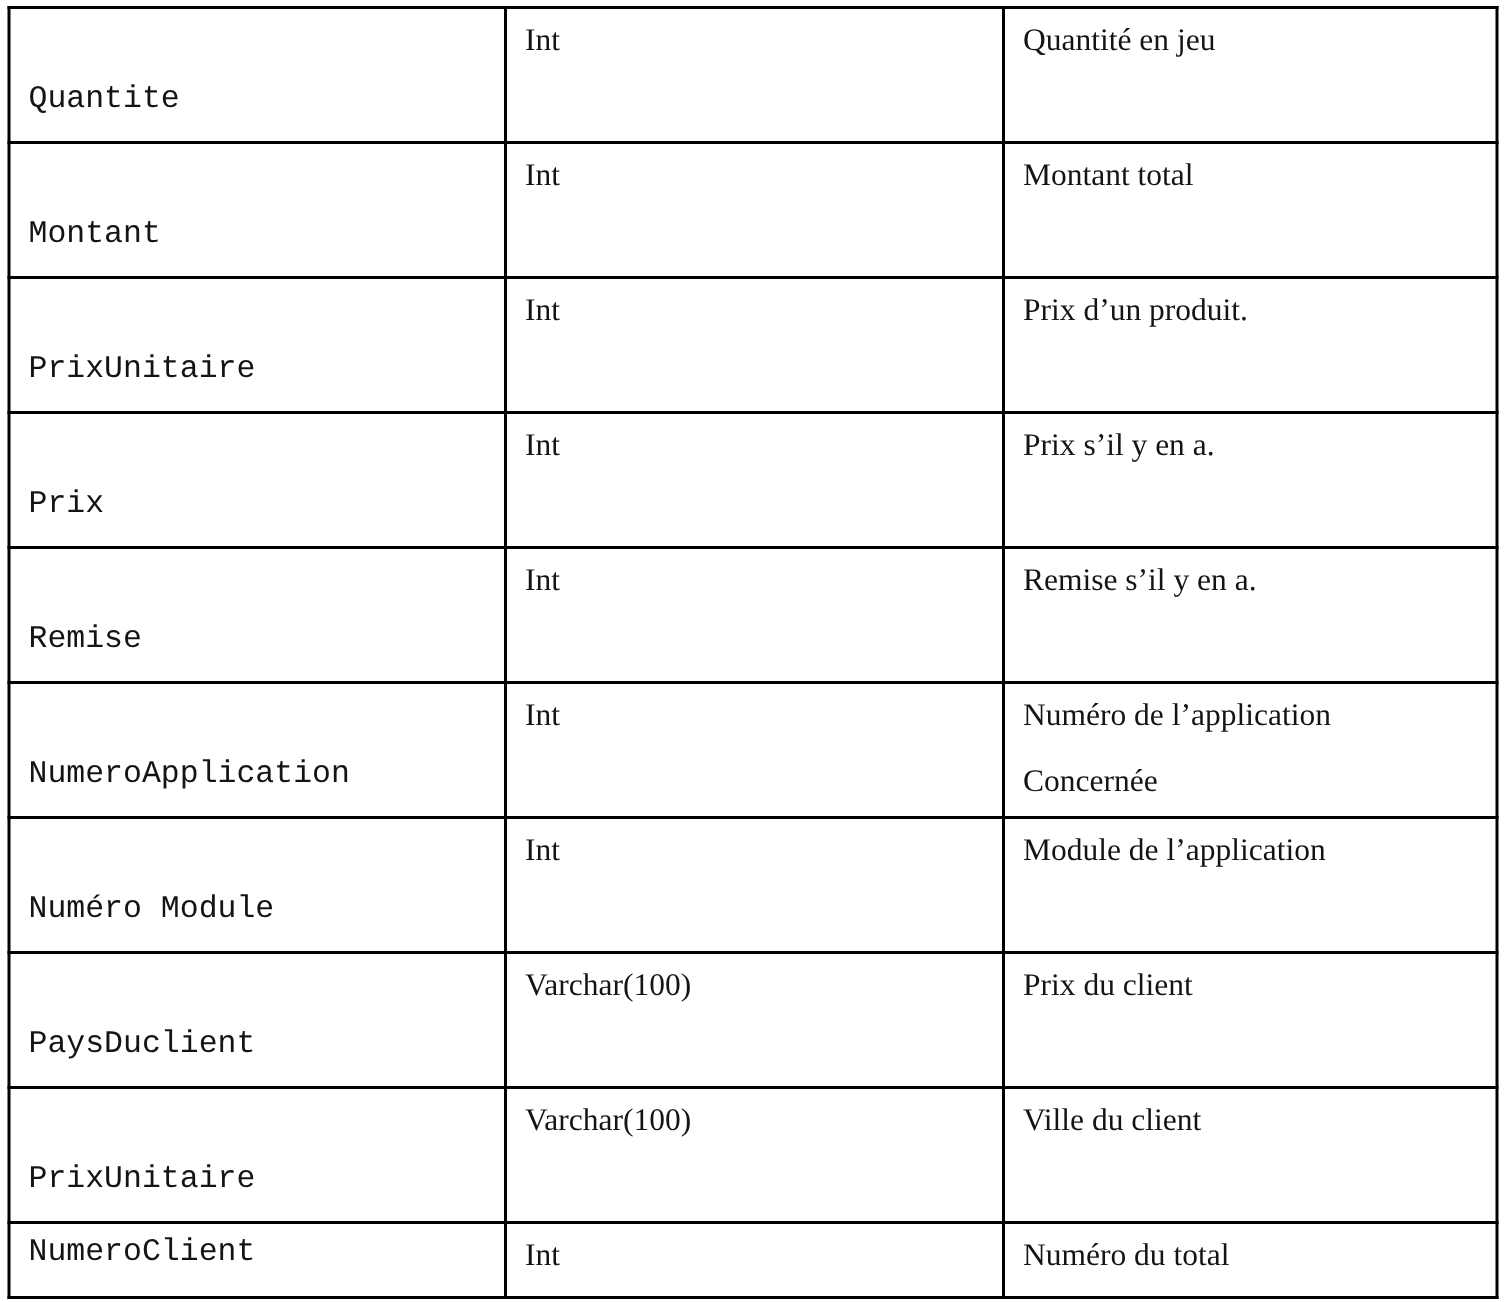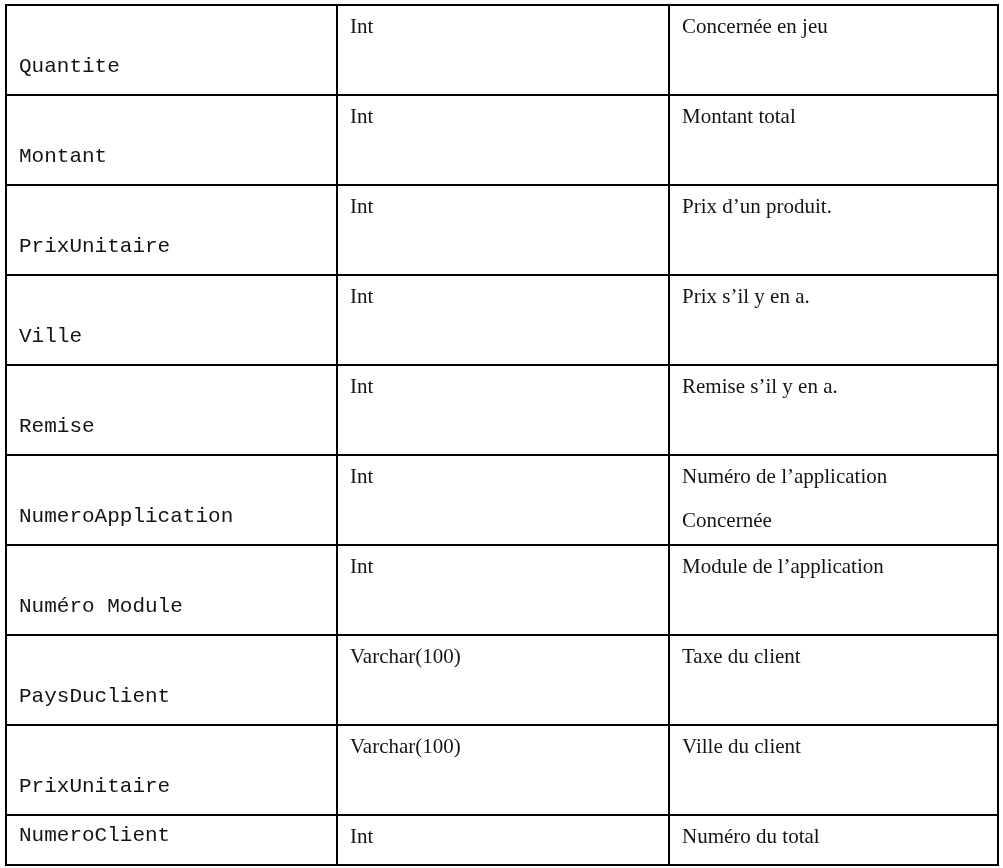--- a/index.html
+++ b/index.html
@@ -55,21 +55,21 @@
   <tbody id="rows">
   <tr>
     <td class="c1">
       <div class="cell-inner field">Quantite</div>
     </td>
     <td class="c2">
       <div class="cell-inner type">Int</div>
     </td>
     <td class="c3">
       <div class="cell-inner desc">
-            <div>Concernée en jeu</div>
+            <div>Quantité en jeu</div>
           </div>
     </td>
   </tr>
 
   <tr>
     <td class="c1">
       <div class="cell-inner field">Montant</div>
     </td>
     <td class="c2">
       <div class="cell-inner type">Int</div>
@@ -90,21 +90,21 @@
     </td>
     <td class="c3">
       <div class="cell-inner desc">
             <div>Prix d’un produit.</div>
           </div>
     </td>
   </tr>
 
   <tr>
     <td class="c1">
-      <div class="cell-inner field">Ville</div>
+      <div class="cell-inner field">Prix</div>
     </td>
     <td class="c2">
       <div class="cell-inner type">Int</div>
     </td>
     <td class="c3">
       <div class="cell-inner desc">
             <div>Prix s’il y en a.</div>
           </div>
     </td>
   </tr>
@@ -154,21 +154,21 @@
 
   <tr>
     <td class="c1">
       <div class="cell-inner field">PaysDuclient</div>
     </td>
     <td class="c2">
       <div class="cell-inner type">Varchar(100)</div>
     </td>
     <td class="c3">
       <div class="cell-inner desc">
-            <div>Taxe du client</div>
+            <div>Prix du client</div>
           </div>
     </td>
   </tr>
 
   <tr>
     <td class="c1">
       <div class="cell-inner field">PrixUnitaire</div>
     </td>
     <td class="c2">
       <div class="cell-inner type">Varchar(100)</div>

